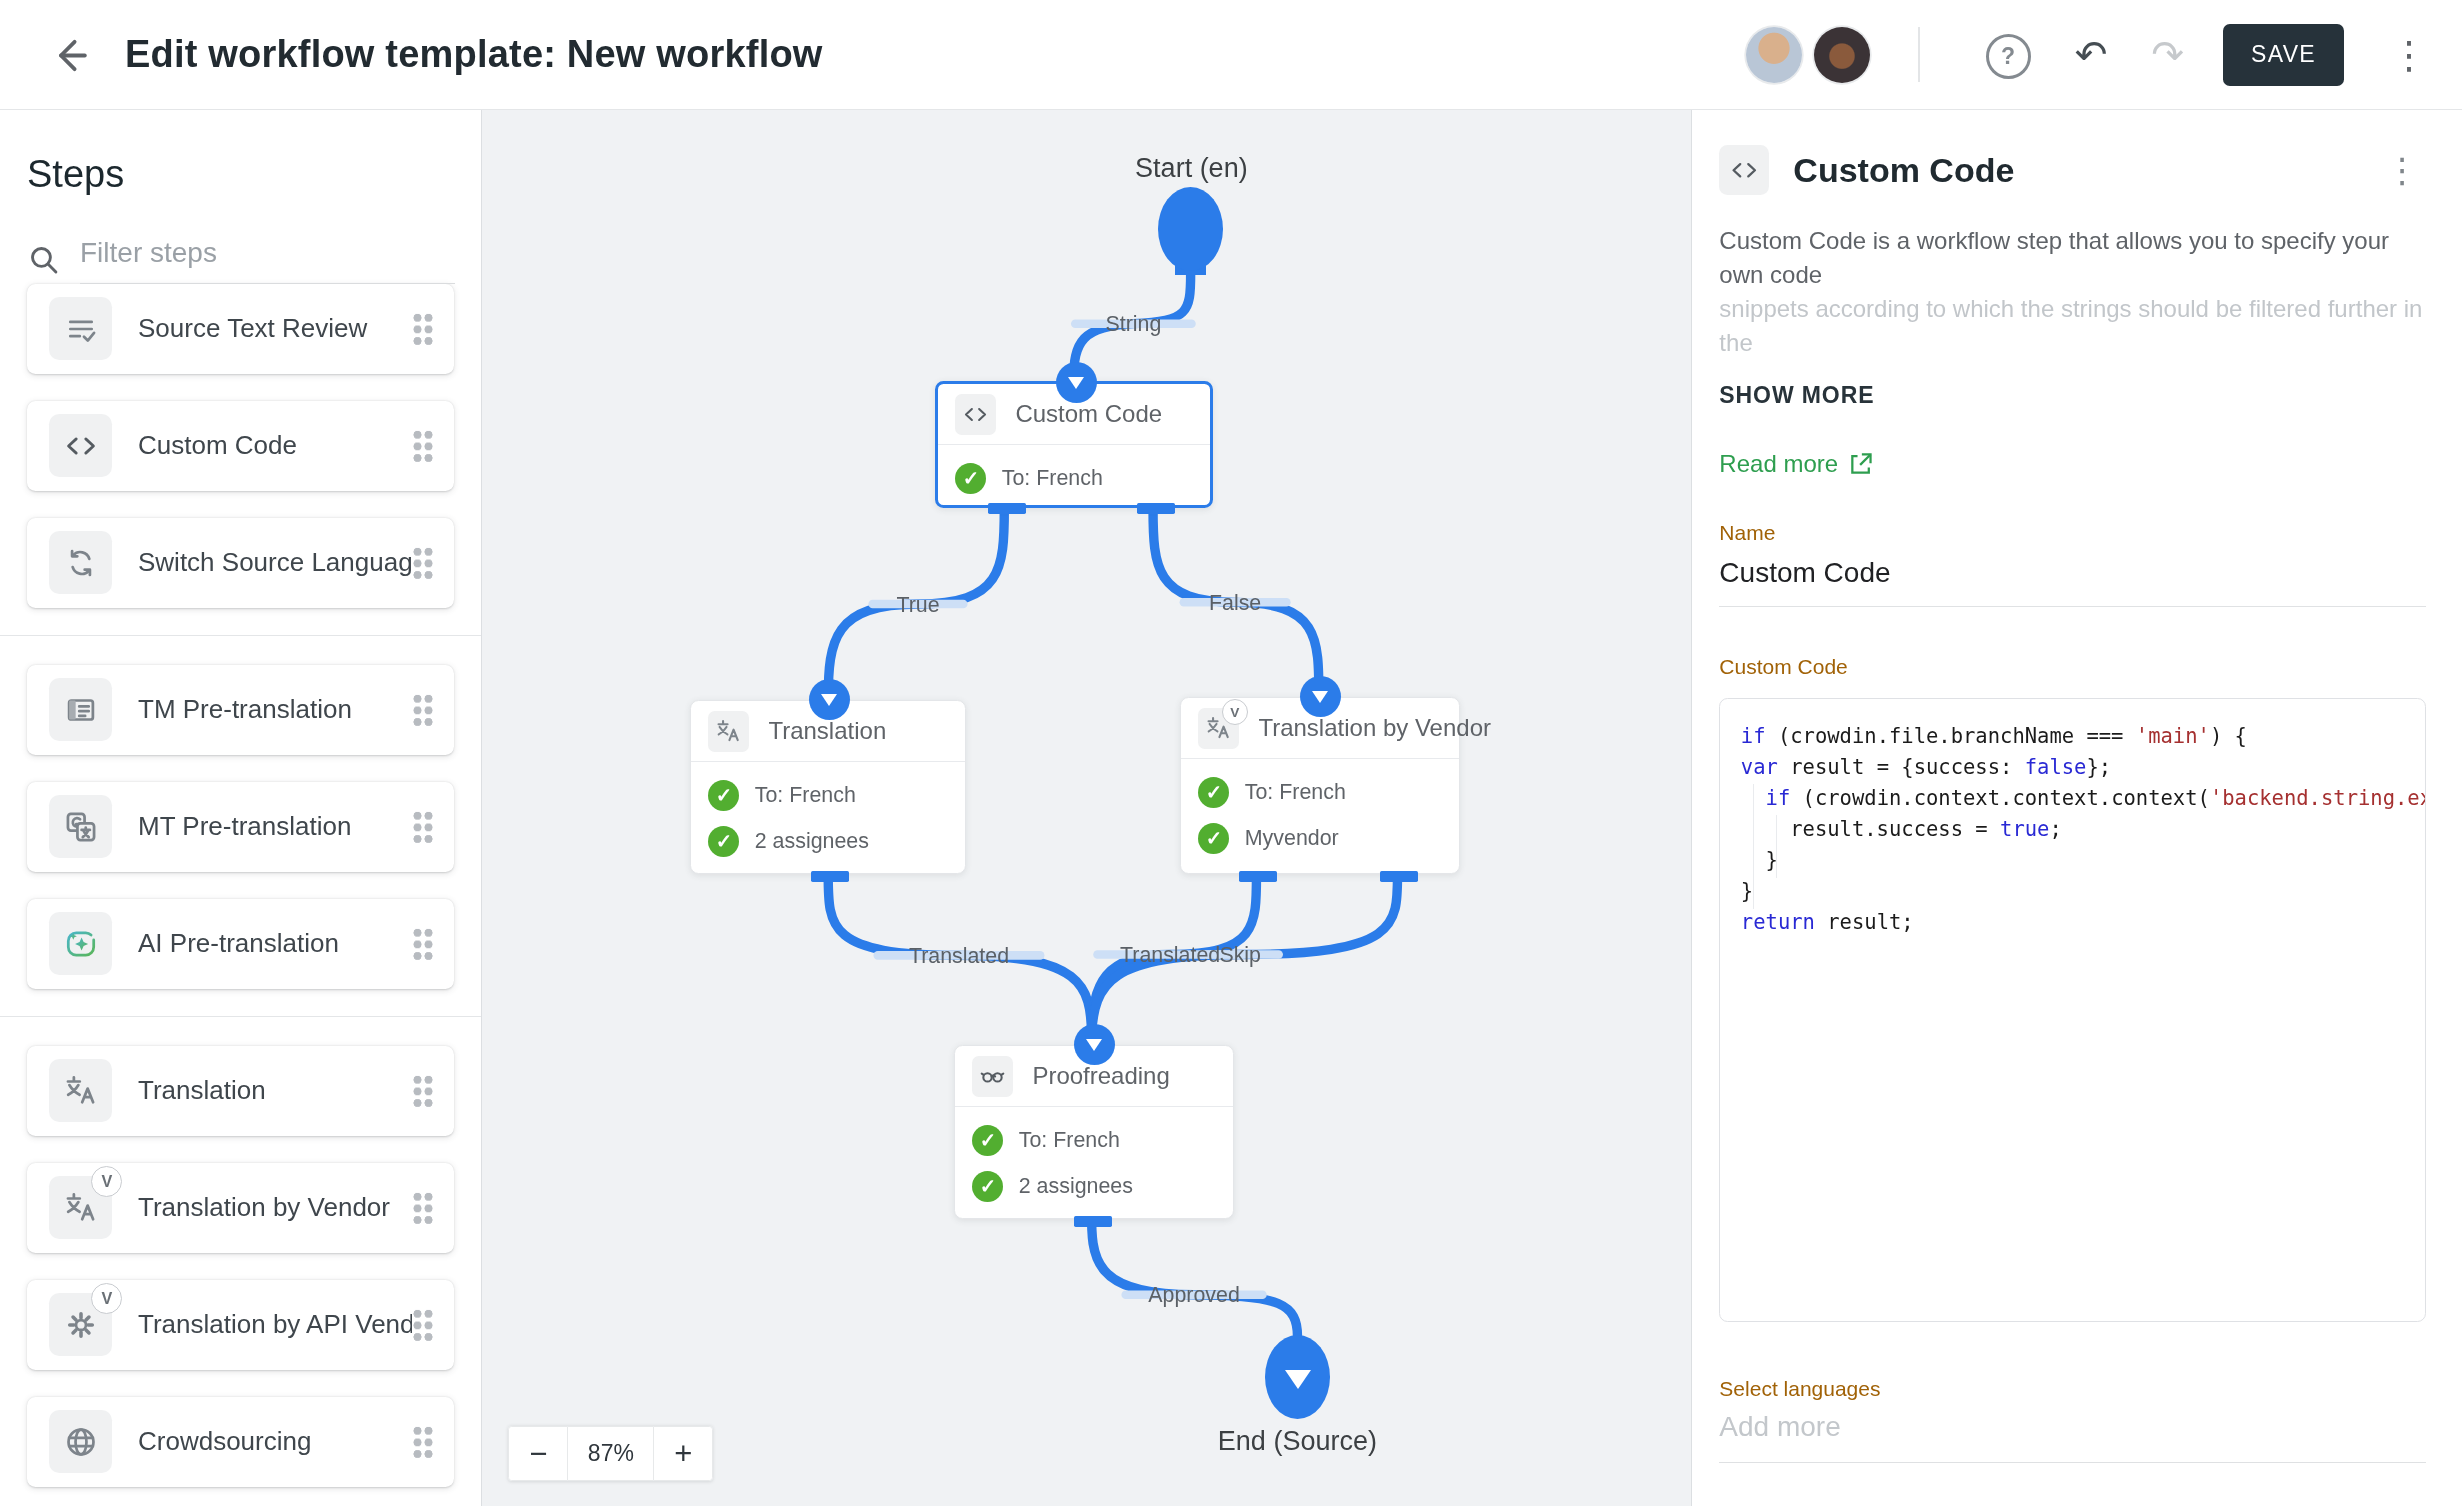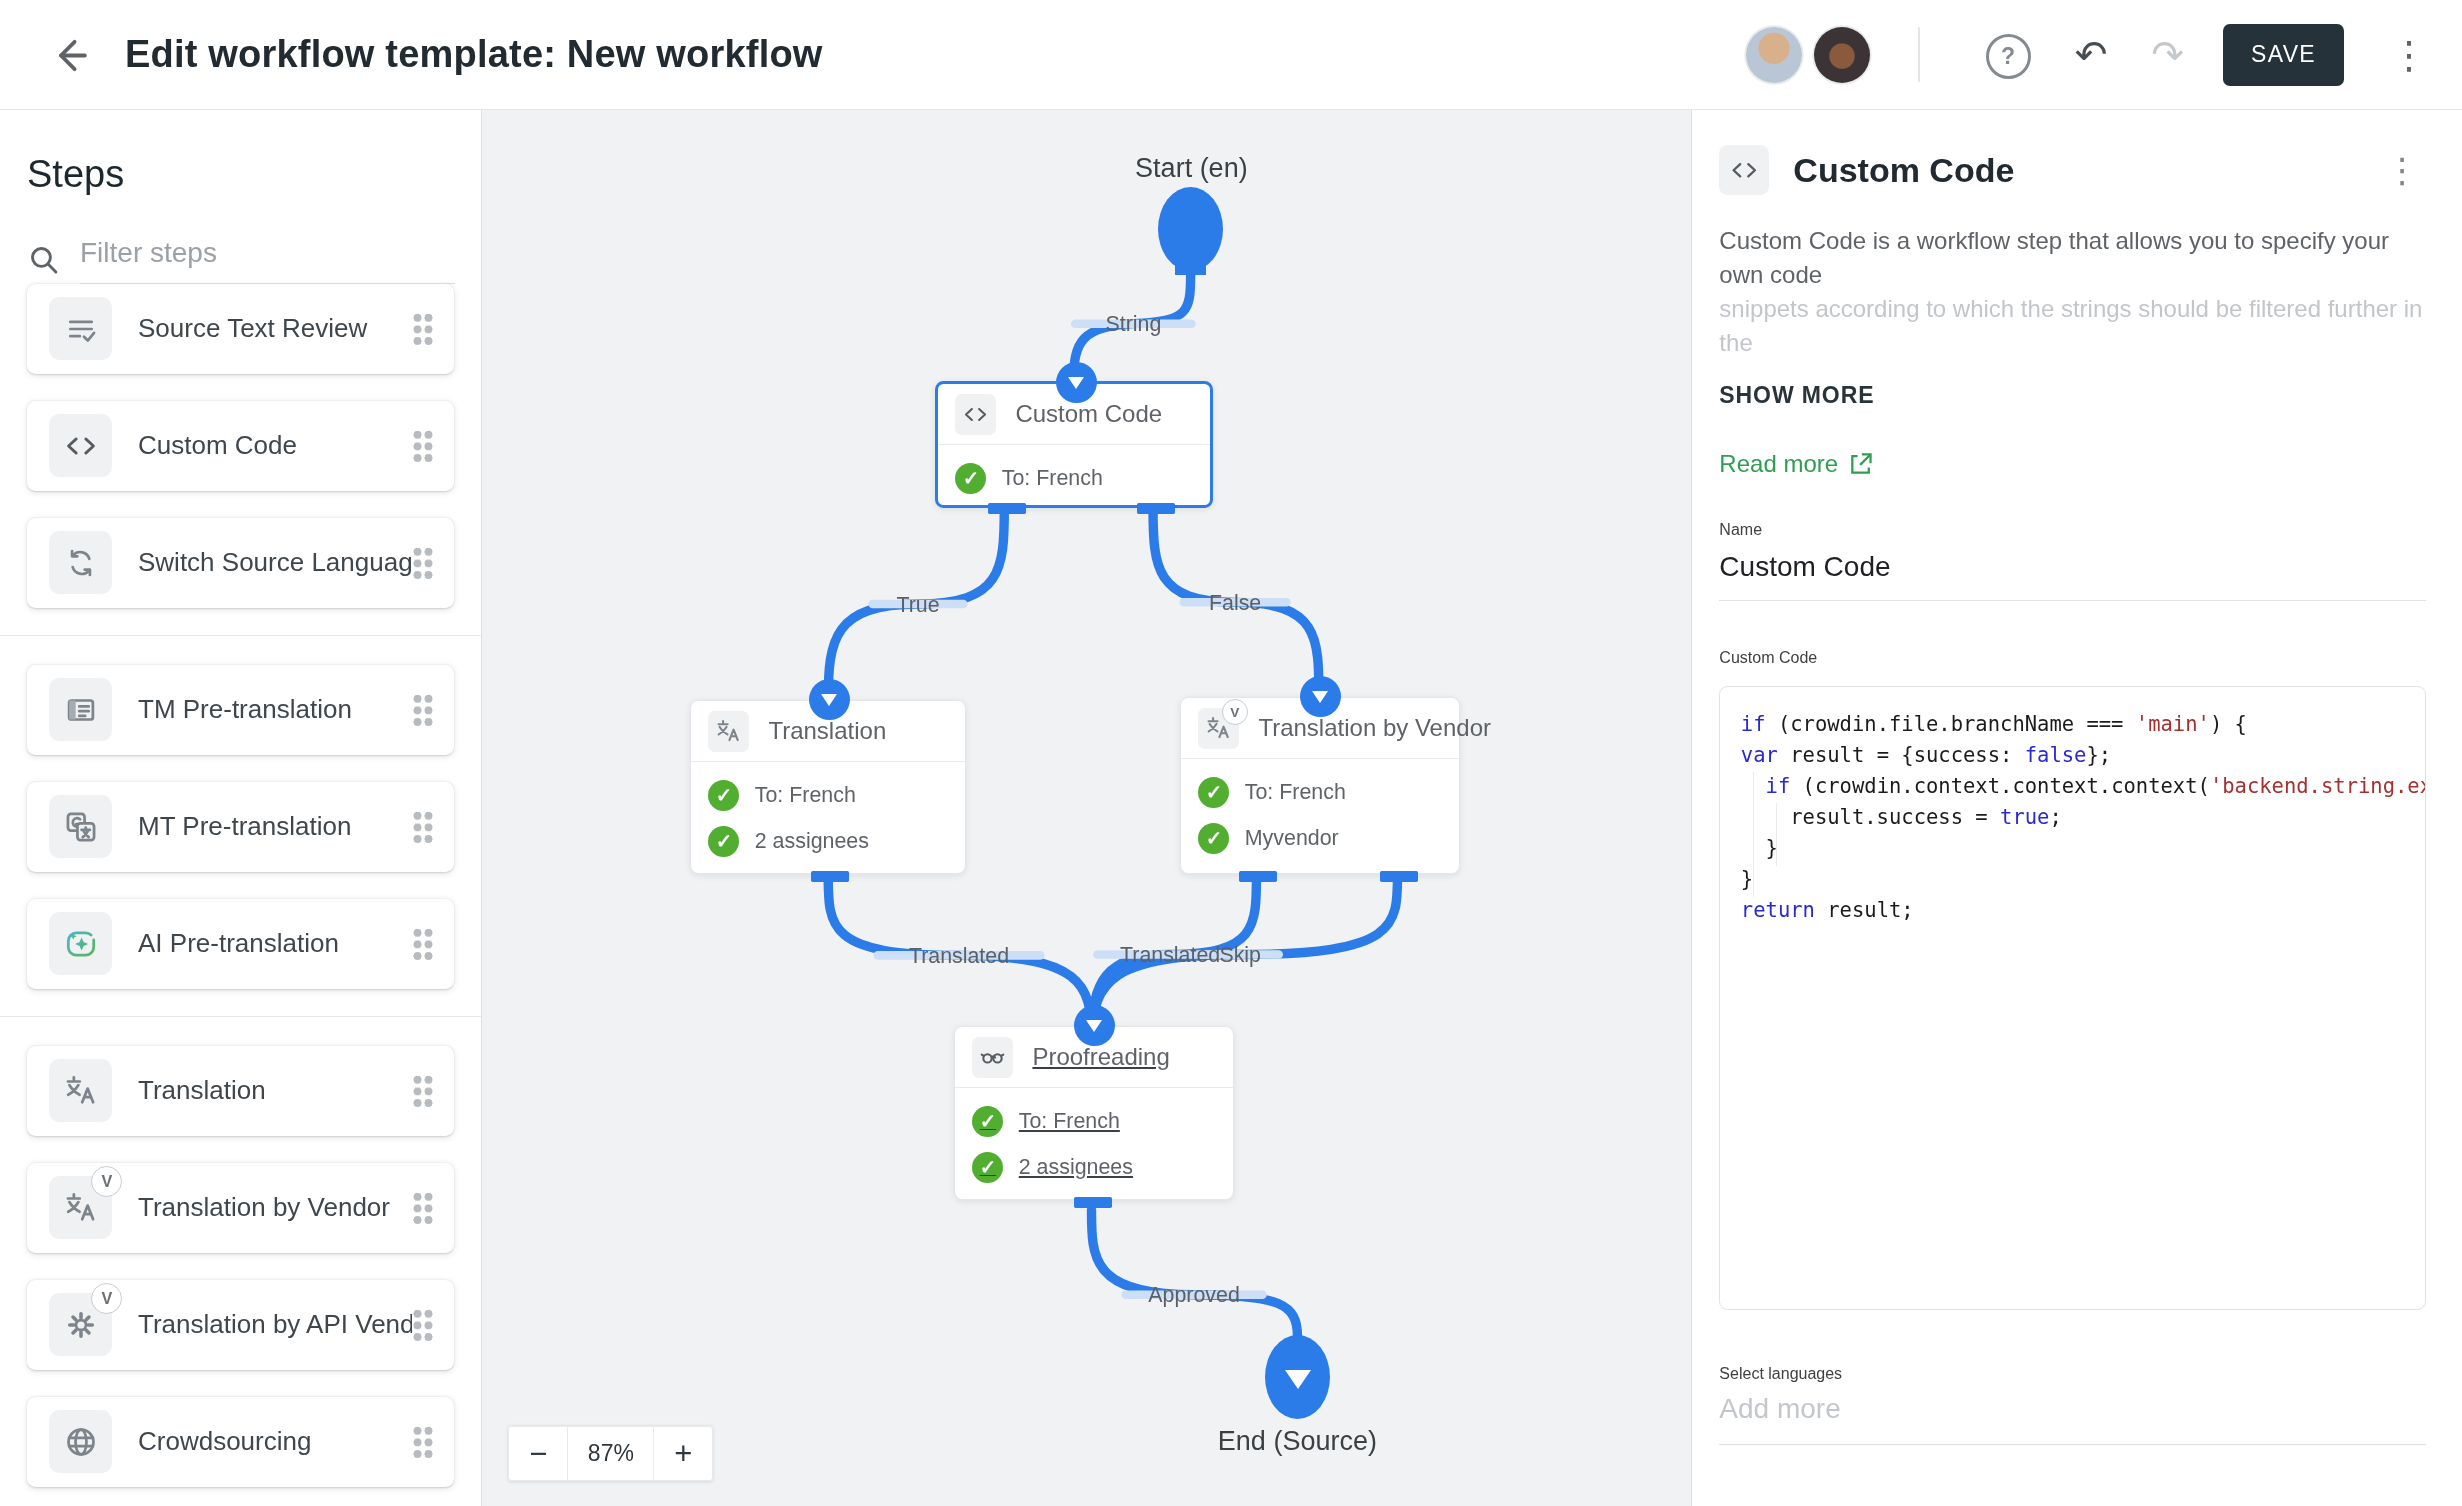--- a/index.html
+++ b/index.html
@@ -97,21 +97,21 @@
   .panel-head h2{font-size:34px;font-weight:700;color:#202a30;margin:0 0 0 24px;flex:1;}
   .panel-kebab{border:none;background:none;font-size:34px;color:#80868b;cursor:pointer;
          font-family:"DejaVu Sans",sans-serif;padding:0 6.8px;}
   .desc{margin-top:29px;font-size:24px;line-height:34px;color:#5f6368;}
   .desc .fade{color:#c2c6ca;}
   .show-more{display:inline-block;margin-top:22px;font-size:23px;font-weight:700;letter-spacing:0.9px;
          color:#28333a;background:none;border:none;padding:0;cursor:pointer;font-family:"Liberation Sans",sans-serif;}
   .read-more{display:inline-flex;align-items:center;margin-top:41px;font-size:24px;color:#2e9e4f;
          text-decoration:none;cursor:pointer;}
   .read-more svg{margin-left:10.3px;}
-  .fld-label{font-size:16px;color:#404040;margin-top:43px;}
+  .fld-label{font-size:21px;color:#a16207;margin-top:43px;}
   .name-input{display:block;width:100%;border:none;outline:none;border-bottom:1.7px solid #e0e2e4;
          font-size:28px;color:#202124;padding:12px 0 17px 0;background:none;
          font-family:"Liberation Sans",sans-serif;}
   .codebox{position:relative;margin-top:19px;height:624px;border:1.7px solid #dfe1e5;border-radius:8.5px;
          box-sizing:border-box;padding:22px 0 0 20.5px;overflow:hidden;
          font-family:"DejaVu Sans Mono",monospace;font-size:20.5px;line-height:31px;color:#1b1b1b;}
   .code-line{white-space:pre;}
   .tok-kw{color:#2929d4;}
   .tok-str{color:#a53030;}
   .guide{position:absolute;width:0.9px;background:#e9ebee;}
@@ -374,21 +374,21 @@
             </div>
             <div class="nrow">
               <span class="check">✓</span>
               <span class="rtxt">Myvendor</span>
             </div>
           </div>
         <span class="out-stub" style="left:58px;"></span>
         <span class="out-stub" style="left:199px;"></span>
       </div>
 
-      <div class="node" style="left:472px;top:917px;width:280px;height:174px;text-decoration:underline;">
+      <div class="node" style="left:472px;top:936px;width:280px;height:174px;">
         <span class="in-marker" style="left:119px;"></span>
         <div class="node-head">
           <span class="tile">
               <svg class="icon-svg" width="29" height="29" viewBox="0 0 32 32" fill="none" stroke-width="2.3" stroke-linecap="round" stroke-linejoin="round">
                 <circle cx="10.5" cy="17" r="4.6" stroke="#555b61"></circle>
                 <circle cx="21.5" cy="17" r="4.6" stroke="#555b61"></circle>
                 <path d="M15.1 16c.9-1.7 2.9-1.7 3.8 0" stroke="#555b61"></path>
                 <path d="M5.9 14l-1.8-1.2M26.1 14l1.8-1.2" stroke="#555b61"></path>
               </svg>
             </span>

